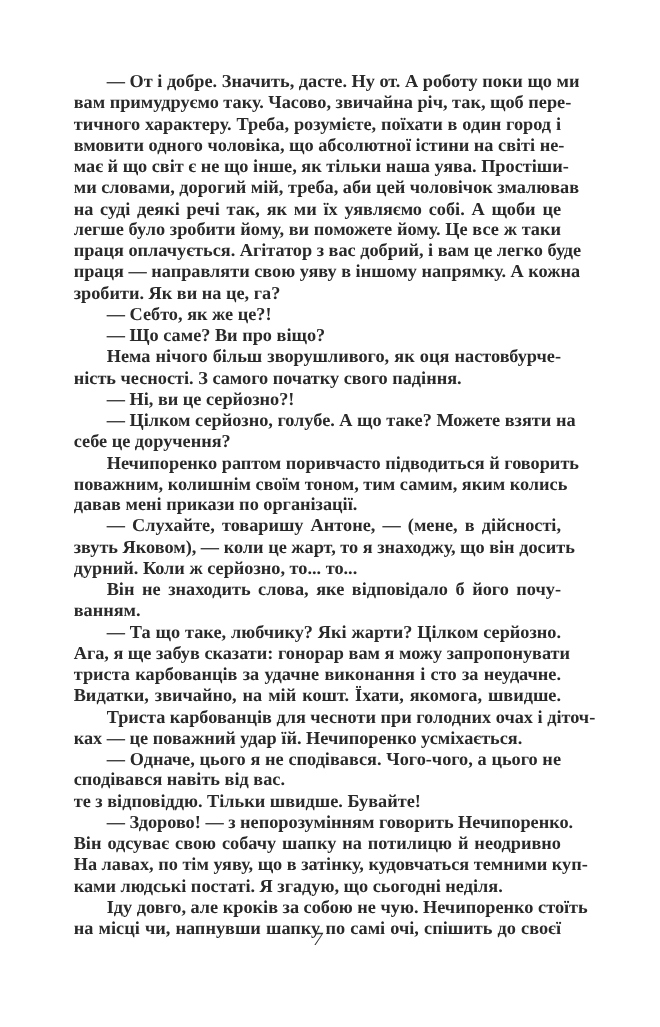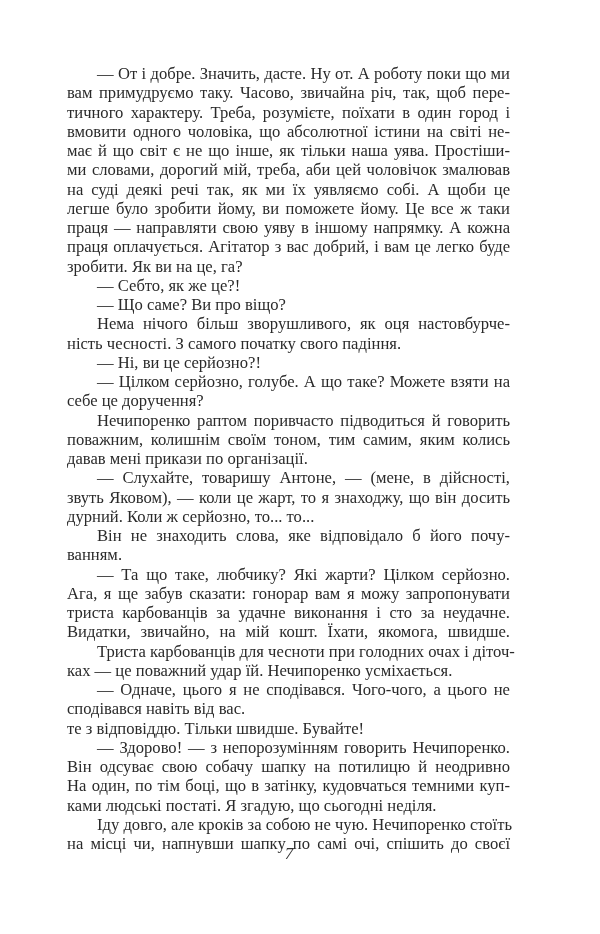--- a/index.html
+++ b/index.html
@@ -15,20 +15,21 @@
       color: #2a2a2a;
     }
     .page {
       position: absolute;
       left: 67px;
       top: 64px;
       width: 443px;
       font-family: "Liberation Serif", "DejaVu Serif", serif;
       font-size: 16.6px;
       line-height: 19.25px;
+      font-weight: bold;
     }
     .line {
       display: block;
       white-space: nowrap;
       text-align: justify;
       text-align-last: justify;
       height: 19.25px;
       overflow: visible;
     }
     .line.indent { padding-left: 30px; }
@@ -50,22 +51,22 @@
 
 <div class="page" id="page-body">
     <span class="line indent">— От і добре. Значить, дасте. Ну от. А роботу поки що ми</span>
     <span class="line">вам примудруємо таку. Часово, звичайна річ, так, щоб пере-</span>
     <span class="line">тичного характеру. Треба, розумієте, поїхати в один город і</span>
     <span class="line">вмовити одного чоловіка, що абсолютної істини на світі не-</span>
     <span class="line">має й що світ є не що інше, як тільки наша уява. Простіши-</span>
     <span class="line">ми словами, дорогий мій, треба, аби цей чоловічок змалював</span>
     <span class="line">на суді деякі речі так, як ми їх уявляємо собі. А щоби це</span>
     <span class="line">легше було зробити йому, ви поможете йому. Це все ж таки</span>
+    <span class="line">праця оплачується. Агітатор з вас добрий, і вам це легко буде</span>
     <span class="line">праця — направляти свою уяву в іншому напрямку. А кожна</span>
-    <span class="line">праця оплачується. Агітатор з вас добрий, і вам це легко буде</span>
     <span class="line last">зробити. Як ви на це, га?</span>
     <span class="line indent last">— Себто, як же це?!</span>
     <span class="line indent last">— Що саме? Ви про віщо?</span>
     <span class="line indent">Нема нічого більш зворушливого, як оця настовбурче-</span>
     <span class="line last">ність чесності. З самого початку свого падіння.</span>
     <span class="line indent last">— Ні, ви це серйозно?!</span>
     <span class="line indent">— Цілком серйозно, голубе. А що таке? Можете взяти на</span>
     <span class="line last">себе це доручення?</span>
     <span class="line indent">Нечипоренко раптом поривчасто підводиться й говорить</span>
     <span class="line">поважним, колишнім своїм тоном, тим самим, яким колись</span>
@@ -79,19 +80,19 @@
     <span class="line">Ага, я ще забув сказати: гонорар вам я можу запропонувати</span>
     <span class="line">триста карбованців за удачне виконання і сто за неудачне.</span>
     <span class="line">Видатки, звичайно, на мій кошт. Їхати, якомога, швидше.</span>
     <span class="line indent">Триста карбованців для чесноти при голодних очах і діточ-</span>
     <span class="line last">ках — це поважний удар їй. Нечипоренко усміхається.</span>
     <span class="line indent">— Одначе, цього я не сподівався. Чого-чого, а цього не</span>
     <span class="line last">сподівався навіть від вас.</span>
     <span class="line last">те з відповіддю. Тільки швидше. Бувайте!</span>
     <span class="line indent">— Здорово! — з непорозумінням говорить Нечипоренко.</span>
     <span class="line">Він одсуває свою собачу шапку на потилицю й неодривно</span>
-    <span class="line">На один, по тім боці, що в затінку, кудовчаться темними куп-</span>
+    <span class="line">На лавах, по тім уяву, що в затінку, кудовчаться темними куп-</span>
     <span class="line last">ками людські постаті. Я згадую, що сьогодні неділя.</span>
     <span class="line indent">Іду довго, але кроків за собою не чую. Нечипоренко стоїть</span>
     <span class="line">на місці чи, напнувши шапку по самі очі, спішить до своєї</span>
   </div>
 
 <div class="page-number">7</div>
 
 </body></html>

